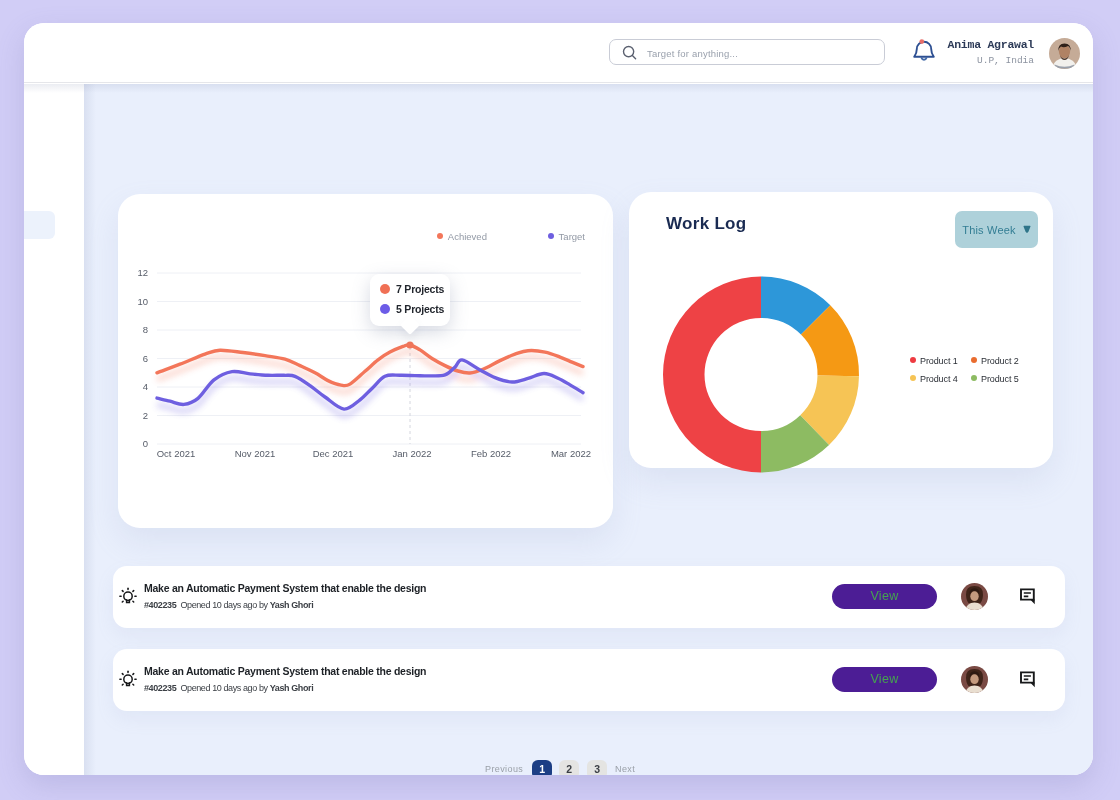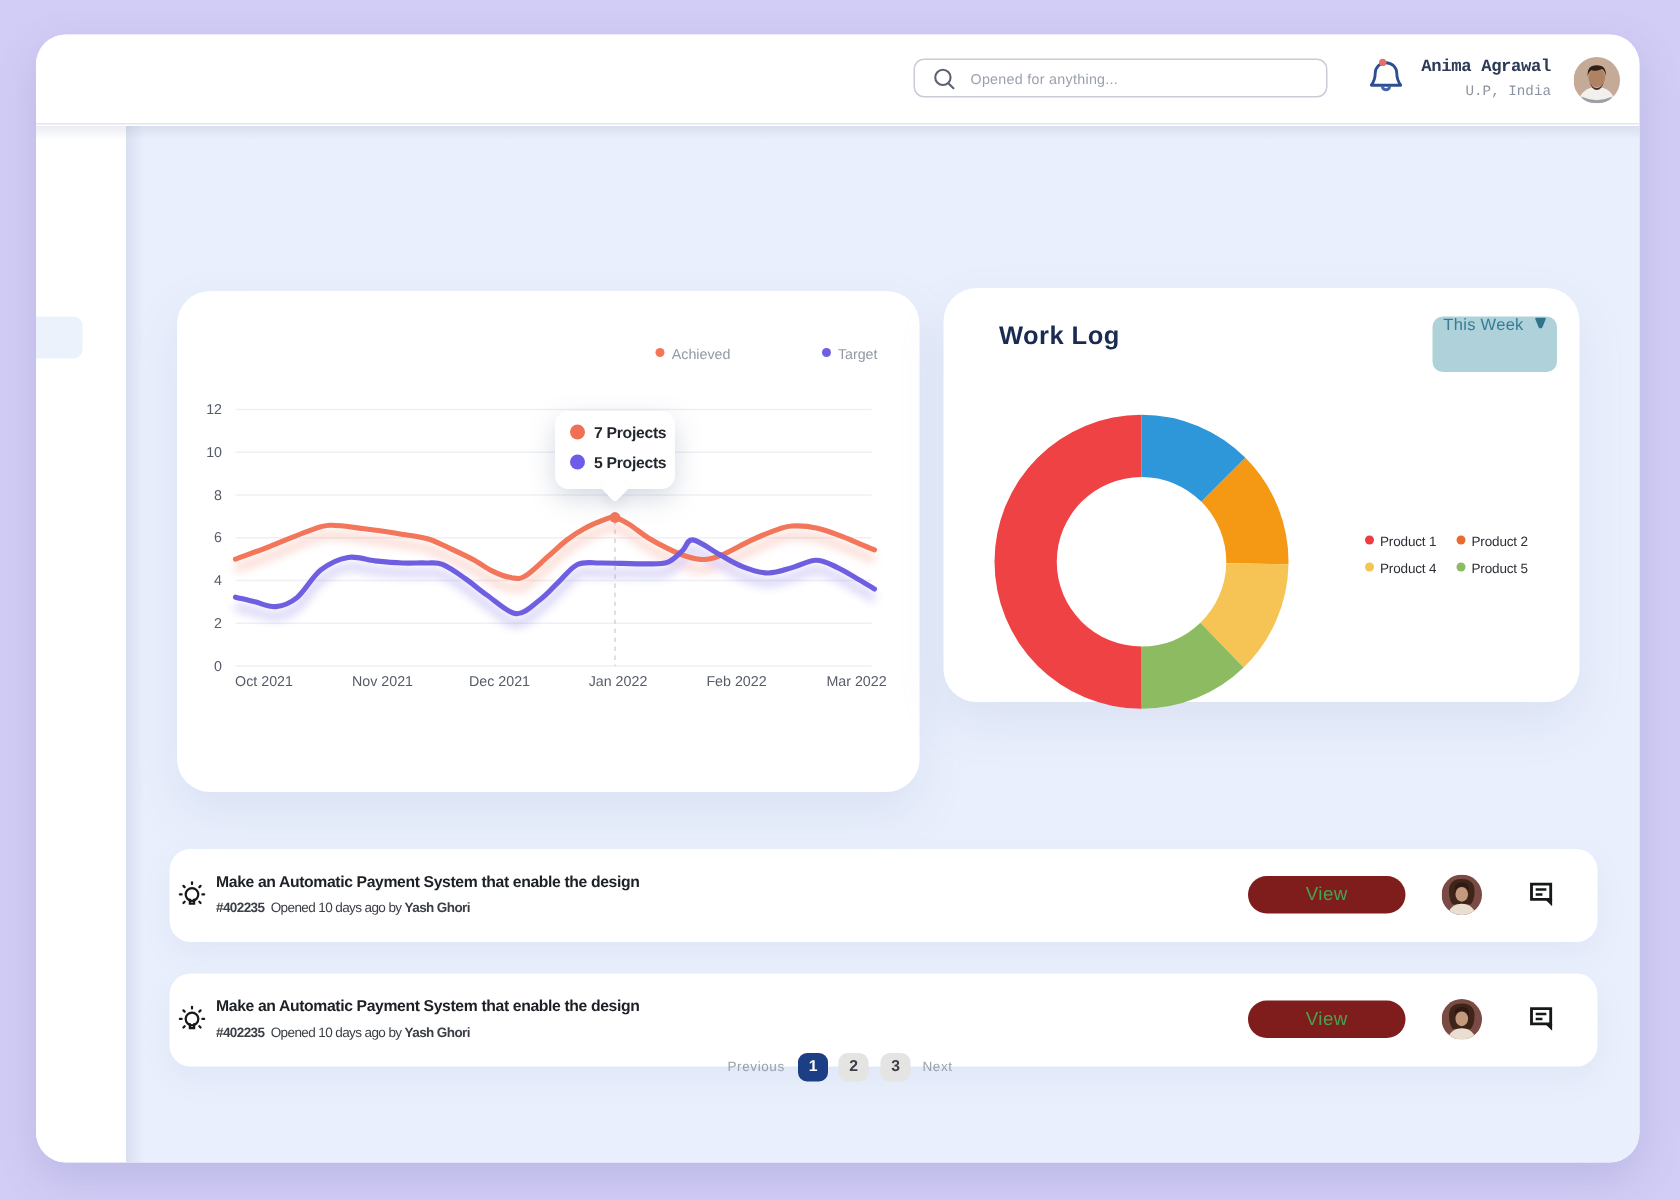--- a/index.html
+++ b/index.html
@@ -39,35 +39,35 @@
   .legend span.d { display:inline-block; width:6px; height:6px; border-radius:50%; margin-right:5px; vertical-align:1px; }
   .legend .item { margin-left:34px;padding-left:24px; }
   .tooltip { position:absolute; left:252px; top:80px; width:80px; height:52px; background:#fff;
     border-radius:9px; box-shadow:0 6px 18px rgba(120,130,160,.30); z-index:3; }
   .tooltip:after { content:""; position:absolute; left:33px; bottom:-6px; width:14px; height:14px;
     background:#fff; transform:rotate(45deg); border-radius:2px; box-shadow:4px 4px 8px rgba(120,130,160,.12); }
   .tt-row { position:absolute; left:10px; font-size:10.5px; letter-spacing:-.2px; font-weight:700; color:#23272e; white-space:nowrap; }
   .tt-row .d { display:inline-block; width:10px; height:10px; border-radius:50%; margin-right:6px; vertical-align:-1px; }
   .wl-title { position:absolute; left:37px; top:22px; font-size:17px; font-weight:700; color:#1a2b52; letter-spacing:.3px; }
   .week-btn { position:absolute; left:326px; top:19px; width:83px; height:37px; background:#aed1da;
-    border-radius:7px; display:flex; justify-content:center; gap:7px; }
+    border-radius:7px; display:flex; align-items:center; justify-content:center; gap:7px; }
   .week-btn .t { font-size:11px; color:#337e94; letter-spacing:.2px; }
   .wl-legend { position:absolute; font-size:9px; letter-spacing:-.1px; color:#2b2f36; white-space:nowrap; }
   .wl-legend .d { display:inline-block; width:6px; height:6px; border-radius:50%; margin-right:4px; vertical-align:1px; }
   .task { position:absolute; left:29px; width:952px; height:62px; background:#fff; border-radius:14px;
     box-shadow:0 8px 18px rgba(150,160,200,.10); }
   .task .bulb { position:absolute; left:4px; top:20px; }
   .task .tt { position:absolute; left:31px; top:16px; font-size:10.5px; font-weight:700; color:#1d2126; letter-spacing:-.25px; }
   .task .ts { position:absolute; left:31px; top:34px; font-size:9px; letter-spacing:-.4px; color:#3c4046; }
   .task .ts b { font-weight:700; }
-  .task .view { position:absolute; left:719px; top:18px; width:105px; height:25px; background:#7f1d1d;
+  .task .view { position:absolute; left:719px; top:18px; width:105px; height:25px; background:#4c1d95;
     border-radius:12.5px; text-align:center; line-height:25px; font-size:12.5px; color:#45a44f; font-weight:400; letter-spacing:.3px; }
   .task .av2 { position:absolute; left:848px; top:17px; width:27px; height:27px; border-radius:50%; overflow:hidden; }
   .task .chat { position:absolute; left:906px; top:21px; }
-  .pager { position:absolute; left:0; top:618px; width:100%; height:20px; font-size:9px; letter-spacing:-.1px; color:#9aa0a8; }
+  .pager { position:absolute; left:0; top:676px; width:100%; height:20px; font-size:9px; letter-spacing:-.1px; color:#9aa0a8; }
   .pager .lbl { position:absolute; top:4px; letter-spacing:.4px; }
   .pg { position:absolute; top:0; width:20px; height:19px; border-radius:6px; background:#e4e4e2;
     color:#3b3f45; text-align:center; line-height:19px; font-size:10.5px; font-weight:700; }
   .pg.act { background:#1c3e85; color:#fff; }
   .corner { position:absolute; width:0; height:0; }
 </style>
 </head>
 <body>
   <svg class="corner" style="left:0;top:0" width="8" height="8" viewBox="0 0 8 8">
     <path d="M0 0 H5.2 L0 4.6 Z" fill="#000"></path>
@@ -75,21 +75,21 @@
   <svg class="corner" style="left:1112px;top:792px" width="8" height="8" viewBox="0 0 8 8">
     <path d="M8 8 H2.8 L8 3.4 Z" fill="#000"></path>
   </svg>
   <div class="panel">
     <div class="topbar">
       <div class="search">
         <svg width="18" height="18" viewBox="0 0 18 18" fill="none">
           <circle cx="7.6" cy="7.6" r="5.1" stroke="#5b6170" stroke-width="1.4"></circle>
           <line x1="11.4" y1="11.6" x2="14.6" y2="14.8" stroke="#5b6170" stroke-width="1.4" stroke-linecap="round"></line>
         </svg>
-        <span class="ph">Opened for anything...</span>
+        <span class="ph">Target for anything...</span>
       </div>
       <svg class="bell" viewBox="0 0 28 30" fill="none">
         <path d="M14 4.8 a7.2 7.2 0 0 0 -7.2 7.2 c0 4.2 -1.6 6.4 -2.6 7.8 h19.6 c-1 -1.4 -2.6 -3.6 -2.6 -7.8 a7.2 7.2 0 0 0 -7.2 -7.2z" stroke="#2d4f92" stroke-width="1.9" stroke-linejoin="round"></path>
         <path d="M11.6 21 a2.5 2.5 0 0 0 4.8 0" stroke="#436aa8" stroke-width="1.9" stroke-linecap="round"></path>
         <circle cx="11.8" cy="4.6" r="2.4" fill="#e76f6a"></circle>
       </svg>
       <div class="uname">
         <div class="n">Anima Agrawal</div>
         <div class="l">U.P, India</div>
       </div>

